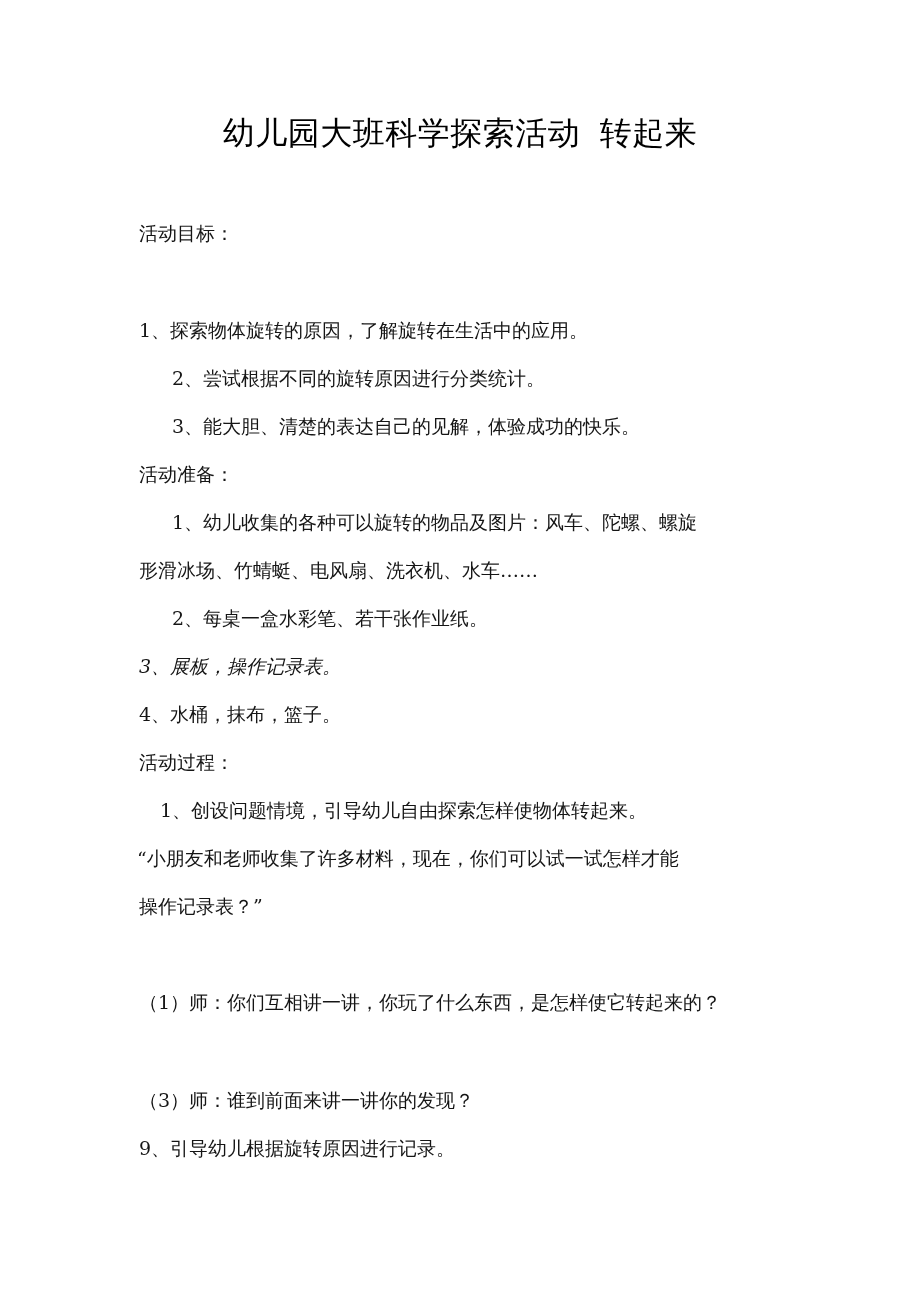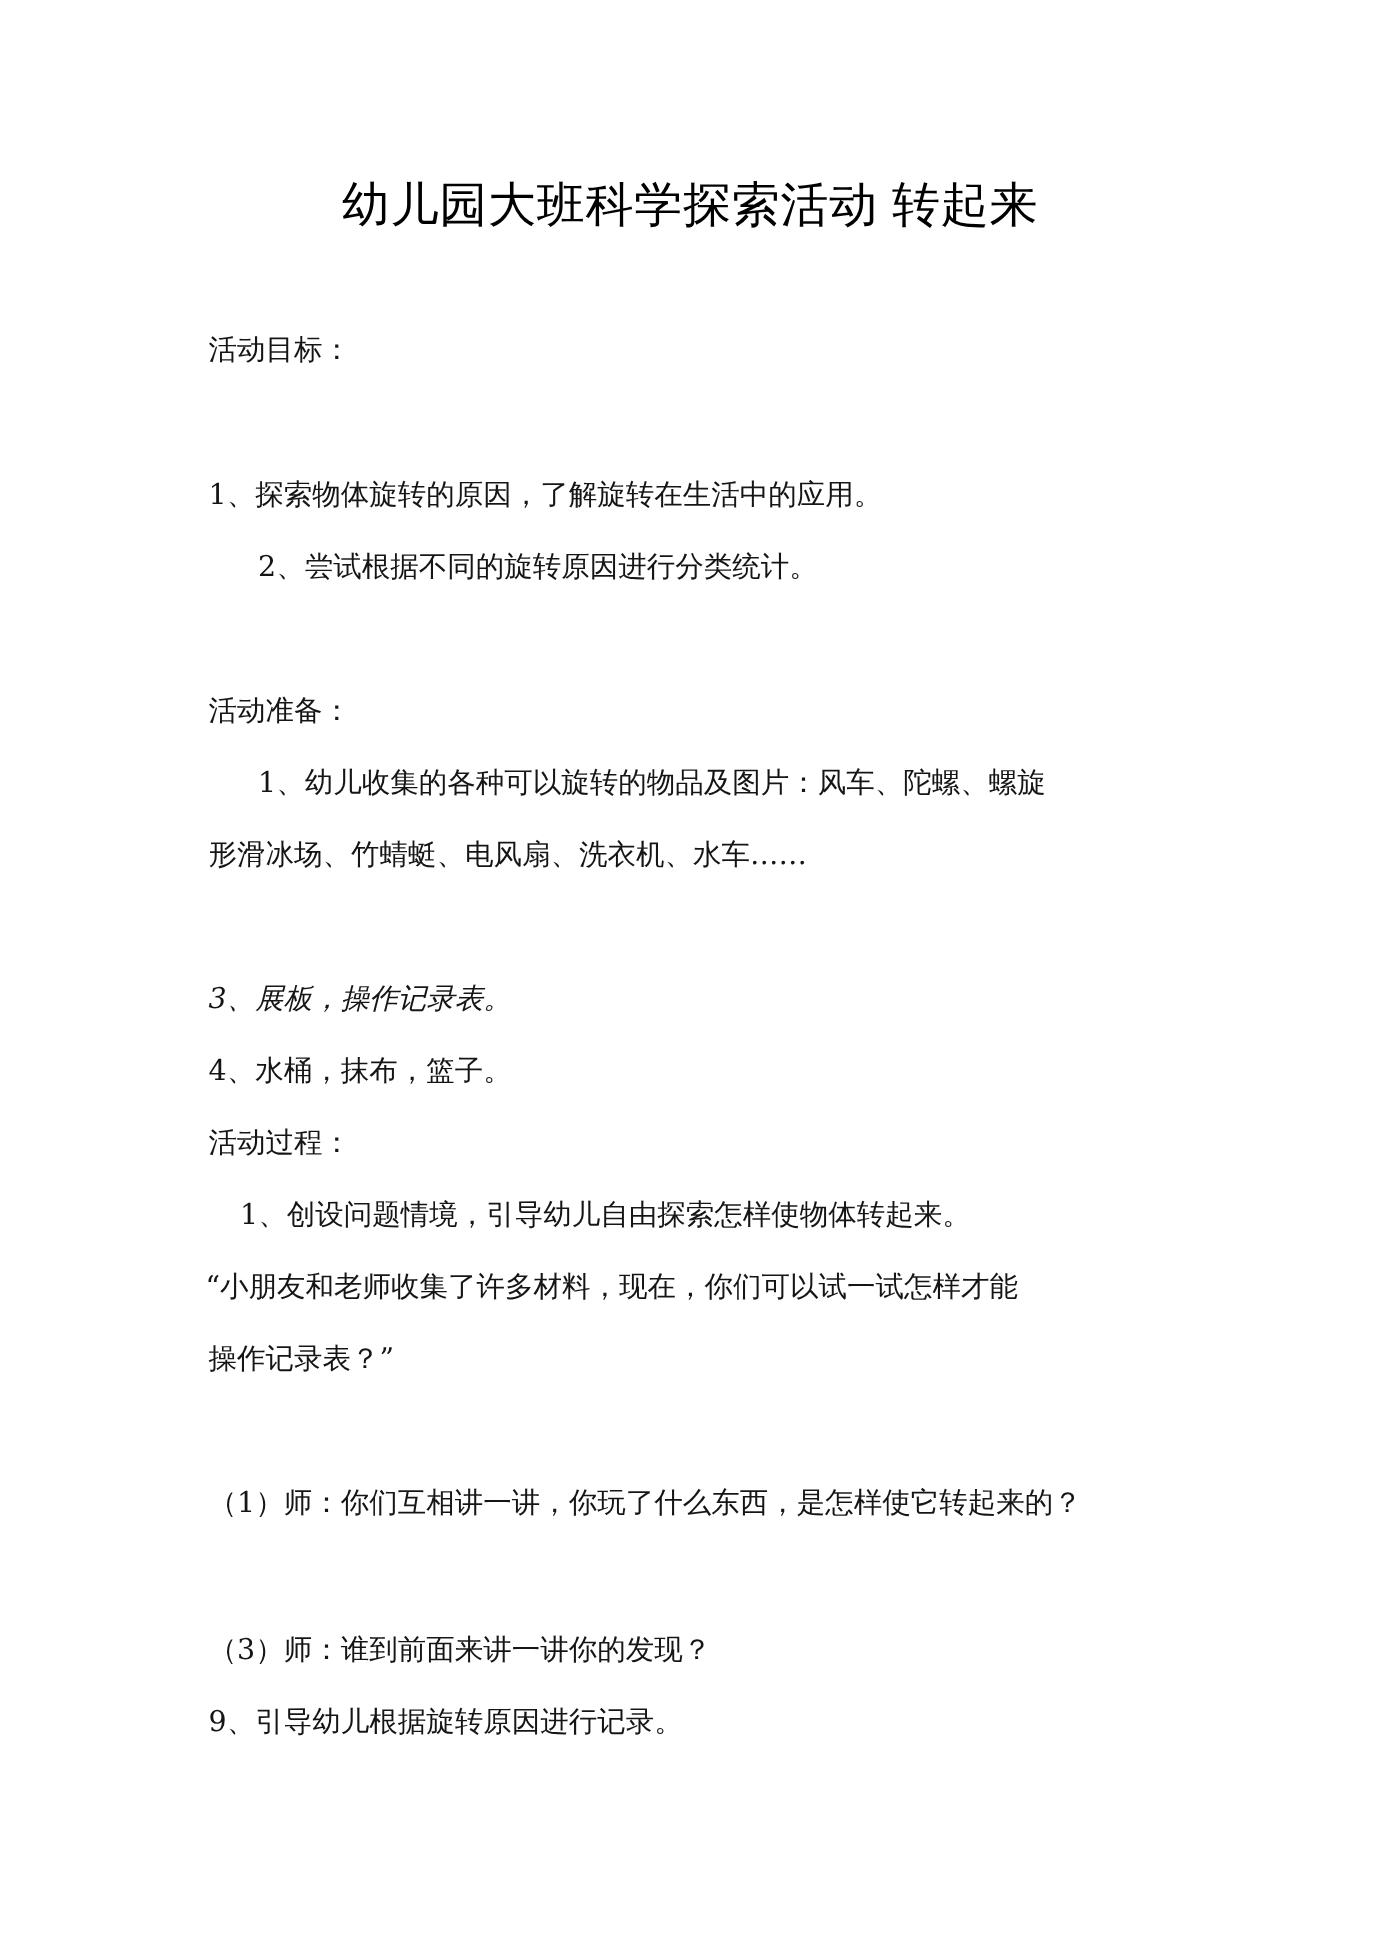--- a/index.html
+++ b/index.html
@@ -20,21 +20,21 @@
       left: 0; top: 0;
       width: 920px;
       height: 1302px;
     }
     .title {
       position: absolute;
       left: 0;
       width: 920px;
       top: 114px;
       text-align: center;
-      font-family: Liberation Sans, sans-serif;
+      font-family: Liberation Mono, monospace;
       font-size: 32px;
       line-height: 44px;
       color: #000000;
       letter-spacing: 0.5px;
     }
     .line {
       position: absolute;
       left: 139px;
       font-size: 19px;
       line-height: 28px;
@@ -48,25 +48,27 @@
 </head>
 <body>
 
 <div class="page">
   <div class="title">幼儿园大班科学探索活动 转起来</div>
 
   <div class="line" style="top:219px;text-align:right;">活动目标：</div>
 
   <div class="line" style="top:316px;">1、探索物体旋转的原因，了解旋转在生活中的应用。</div>
   <div class="line indent1" style="top:364px;">2、尝试根据不同的旋转原因进行分类统计。</div>
+  <div class="line indent1" style="top:412px;">3、能大胆、清楚的表达自己的见解，体验成功的快乐。</div>
 
   <div class="line" style="top:460px;">活动准备：</div>
 
   <div class="line indent1" style="top:508px;">1、幼儿收集的各种可以旋转的物品及图片：风车、陀螺、螺旋</div>
   <div class="line" style="top:556px;">形滑冰场、竹蜻蜓、电风扇、洗衣机、水车……</div>
+  <div class="line indent1" style="top:604px;">2、每桌一盒水彩笔、若干张作业纸。</div>
   <div class="line" style="top:652px;font-style:italic;">3、展板，操作记录表。</div>
   <div class="line" style="top:700px;text-align:right;">4、水桶，抹布，篮子。</div>
 
   <div class="line" style="top:748px;">活动过程：</div>
 
   <div class="line indent-small" style="top:796px;">1、创设问题情境，引导幼儿自由探索怎样使物体转起来。</div>
   <div class="line indent-q" style="top:844px;">“小朋友和老师收集了许多材料，现在，你们可以试一试怎样才能</div>
   <div class="line" style="top:892px;">操作记录表？”</div>
   <div class="line" style="top:988px;">（1）师：你们互相讲一讲，你玩了什么东西，是怎样使它转起来的？</div>
   <div class="line" style="top:1086px;">（3）师：谁到前面来讲一讲你的发现？</div>

